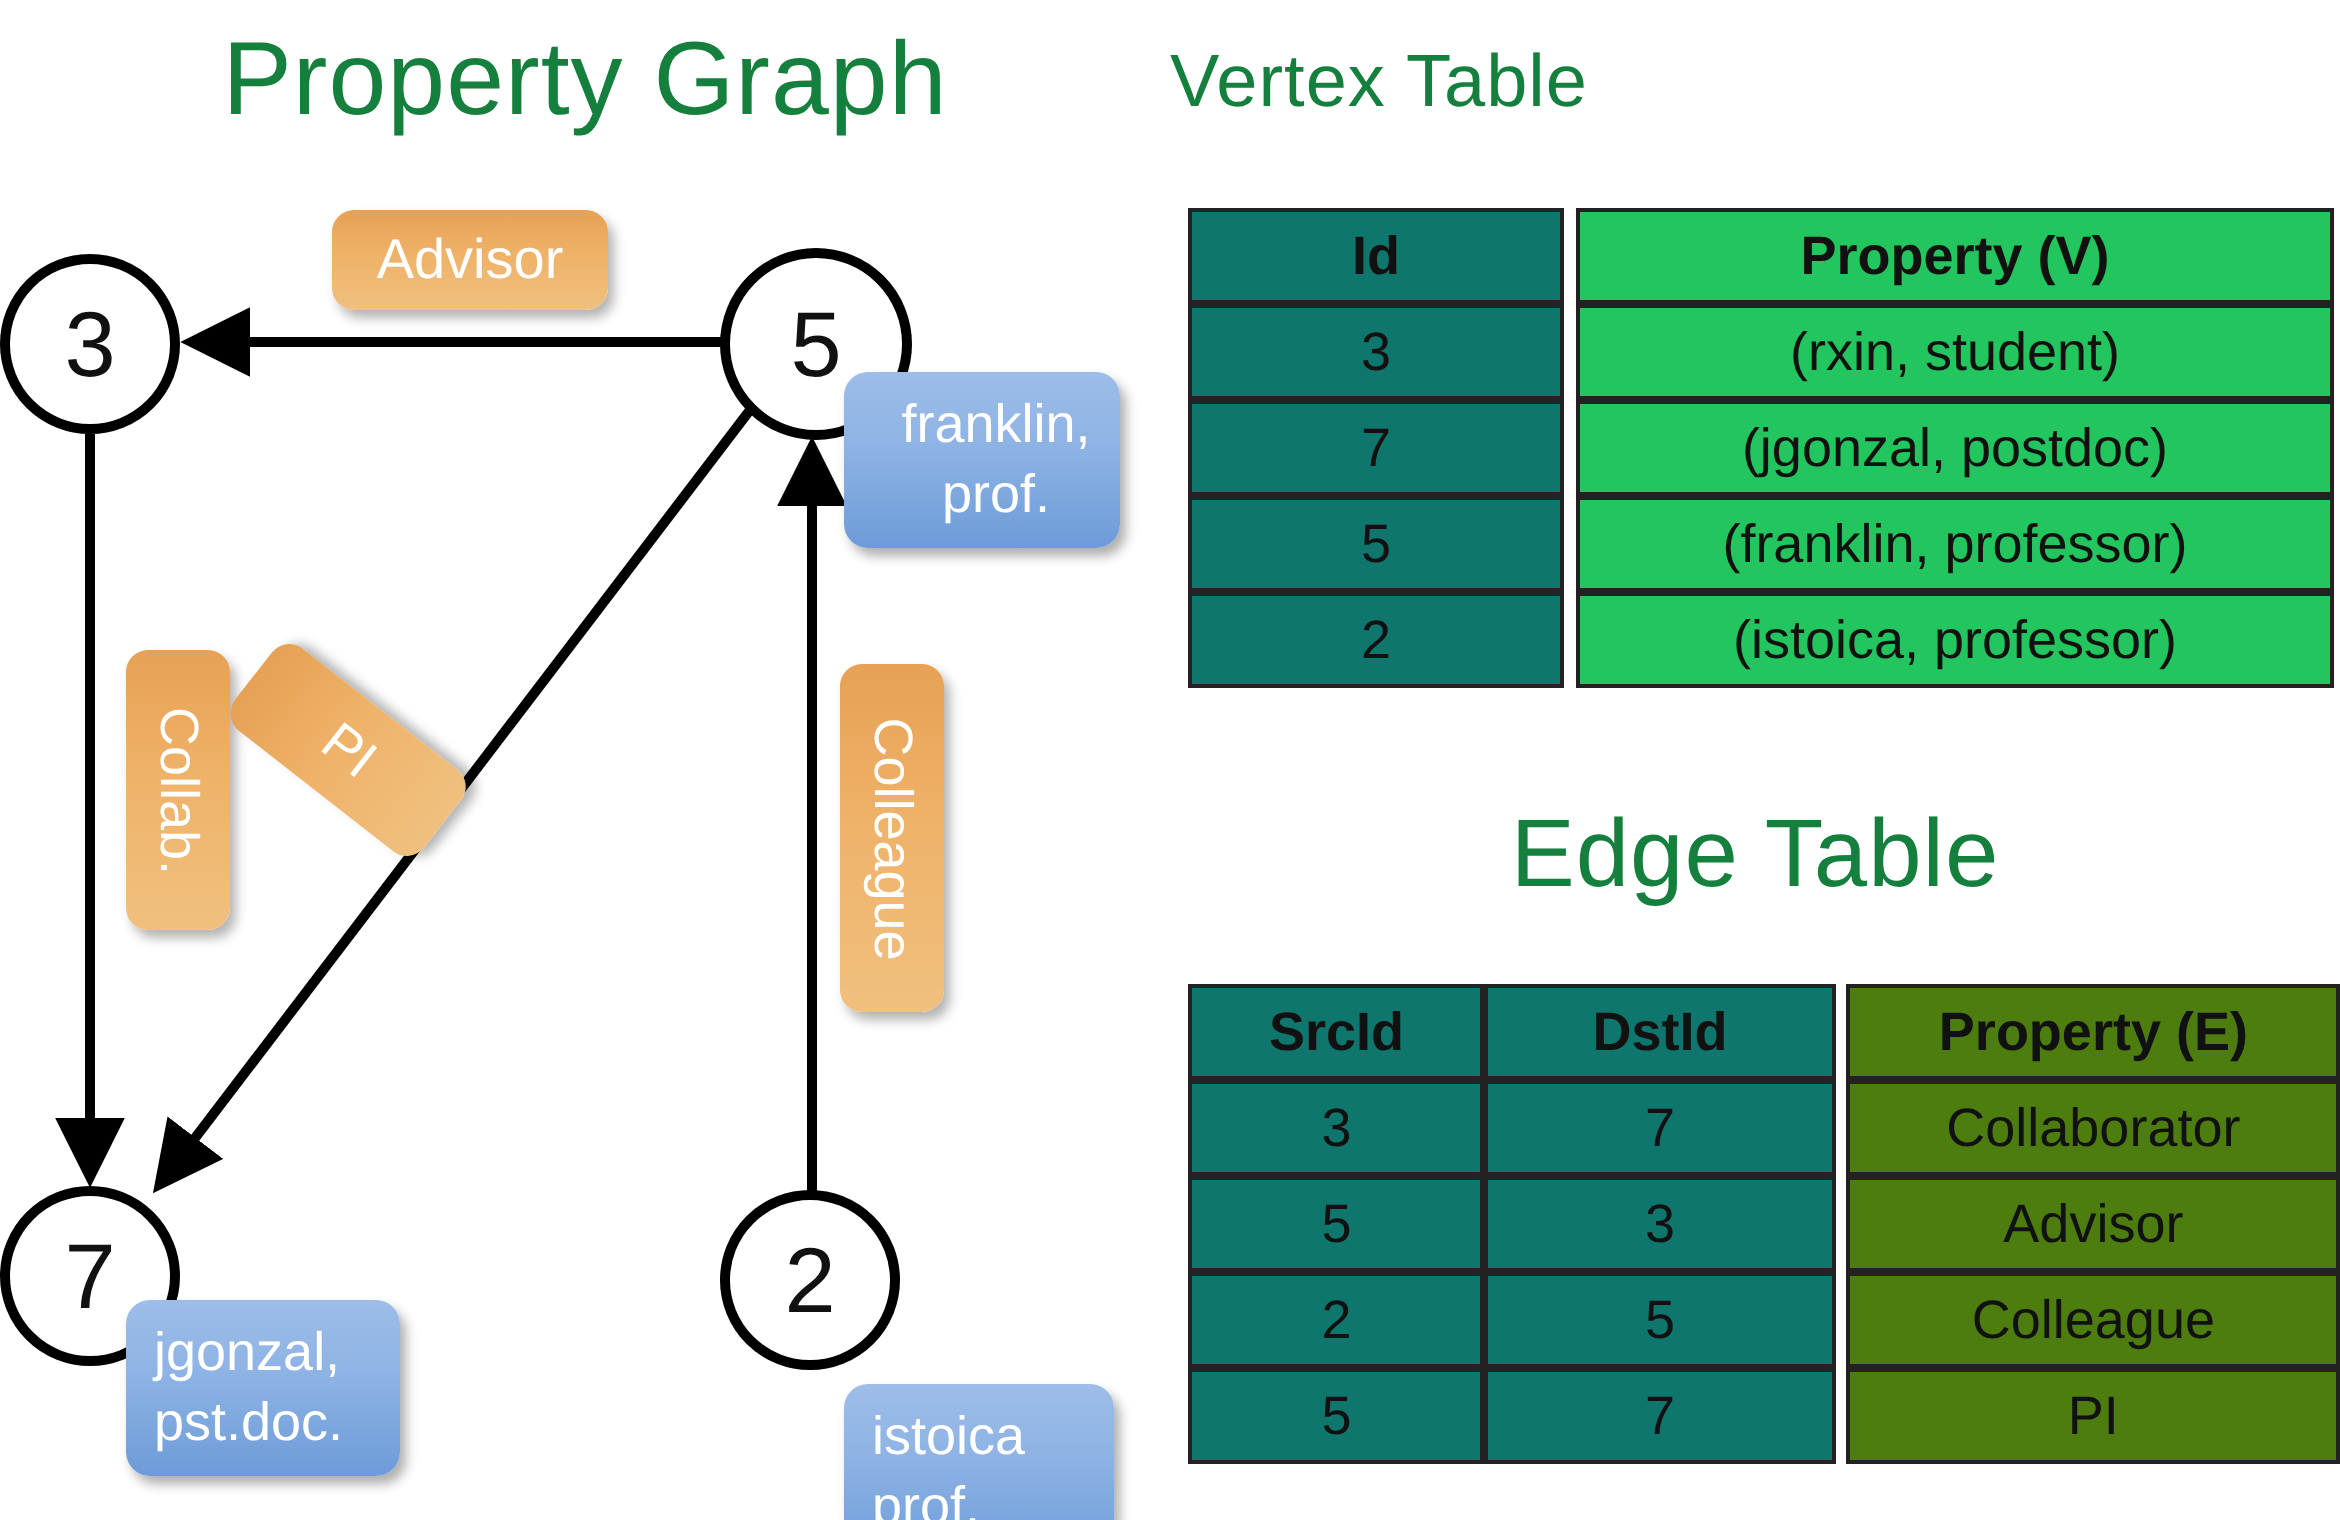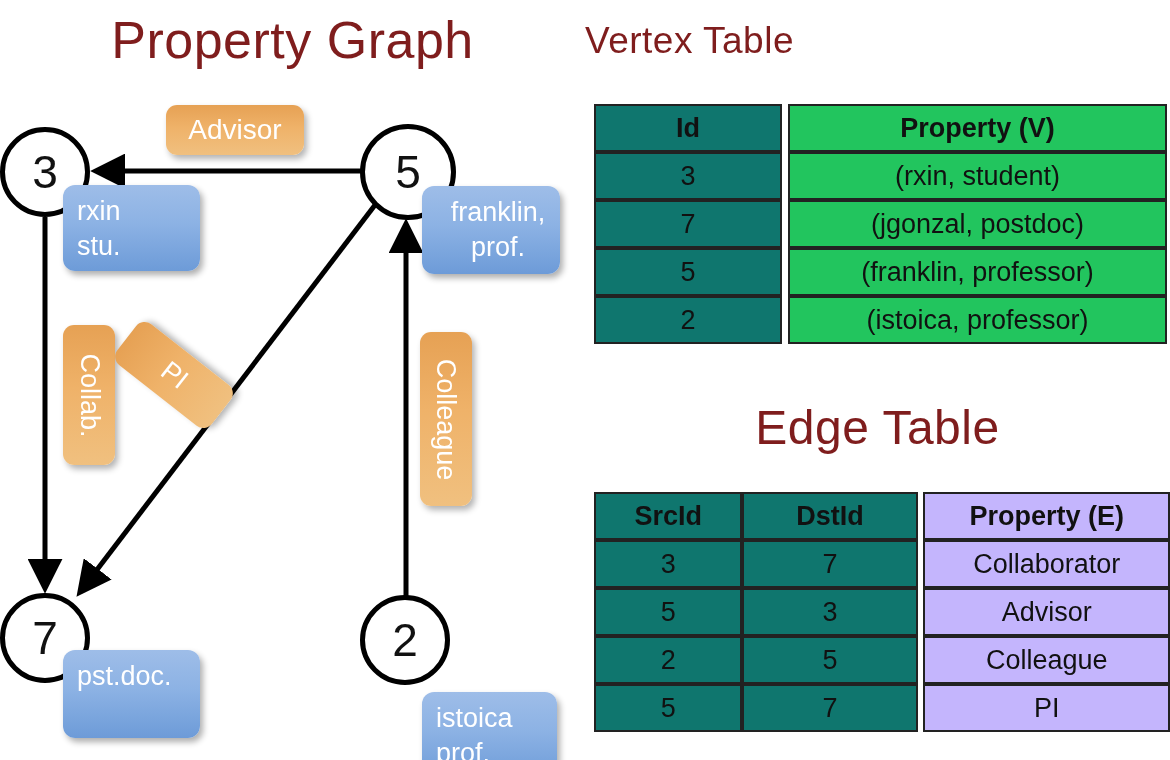--- a/index.html
+++ b/index.html
@@ -14,21 +14,21 @@
     overflow: hidden;
     font-family: "Liberation Sans", sans-serif;
     color: #1a1a1a;
   }
 
   
   .title {
     position: absolute;
     font-family: "Liberation Sans", sans-serif;
     font-weight: 300;
-    color: #7f1d1d;
+    color: #15803d;
     letter-spacing: 0.5px;
     white-space: nowrap;
   }
   #title-property-graph {
     left: 0; top: 10px;
     width: 585px;
     text-align: center;
     font-size: 52px;
   }
   #title-vertex-table {
@@ -134,21 +134,21 @@
   }
   .tbl .sep { border: none; width: 6px; background: #ffffff; }
 
   #vertex-table { left: 594px; top: 104px; }
   #vertex-table .col-id   { width: 184px; }
   #vertex-table .col-prop { width: 375px; background: #22c55e; }
 
   #edge-table { left: 594px; top: 492px; }
   #edge-table .col-src  { width: 148px; }
   #edge-table .col-dst  { width: 176px; }
-  #edge-table .col-prop { width: 247px; background: #c4b5fd; }
+  #edge-table .col-prop { width: 247px; background: #4d7c0f; }
 </style>
 </head>
 <body>
 
 <div id="title-property-graph" class="title">Property Graph</div>
 
 <div id="graph-panel">
 
   <svg id="graph-edges" viewBox="0 0 585 760">
     <defs>
@@ -164,29 +164,26 @@
     <line x1="375" y1="205" x2="80" y2="592" stroke="#000000" stroke-width="5" marker-end="url(#arrow)"></line>
 
     <line x1="406" y1="597" x2="406" y2="224" stroke="#000000" stroke-width="5" marker-end="url(#arrow)"></line>
   </svg>
 
   <div class="node" style="left:0px;   top:127px; width:90px;  height:90px;">3</div>
   <div class="node" style="left:360px; top:124px; width:96px;  height:96px;">5</div>
   <div class="node" style="left:0px;   top:593px; width:90px;  height:90px;">7</div>
   <div class="node" style="left:360px; top:595px; width:90px;  height:90px;">2</div>
 
-  <div class="vbox" style="left:63px; top:185px; width:137px; height:86px;">
-    <div>rxin</div>
-    <div>stu.</div>
-  </div>
   <div class="vbox" style="left:422px; top:186px; width:138px; height:88px;text-align:center;">
     <div>franklin,</div>
     <div>prof.</div>
   </div>
   <div class="vbox" style="left:63px; top:650px; width:137px; height:88px;">
+    <div>jgonzal,</div>
     <div>pst.doc.</div>
   </div>
   <div class="vbox" style="left:422px; top:652px; width:135px; height:88px;margin-top:40px;">
     <div>istoica</div>
     <div>prof.</div>
   </div>
 
   <div id="label-advisor" class="elabel">
     <span>Advisor</span>
   </div>

